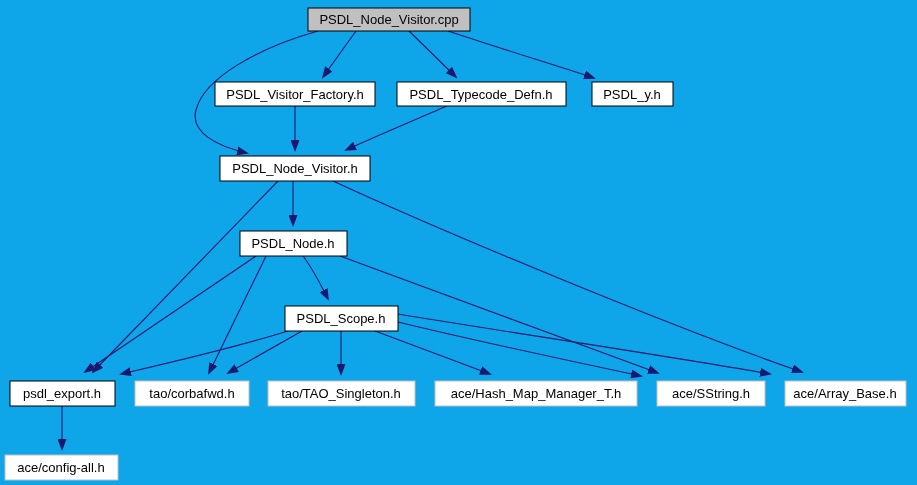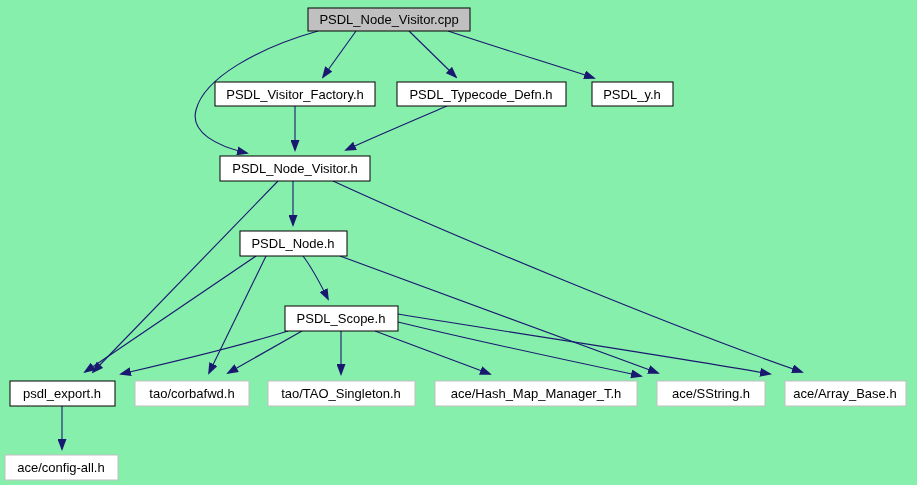--- a/index.html
+++ b/index.html
@@ -1,16 +1,16 @@
 <!DOCTYPE html>
 <html><head>
 <meta charset="utf-8">
 <style>
   html,body{margin:0;padding:0;background:#ffffff;}
-  .graph-wrap{width:917px;height:485px;position:relative;background:#86efac;}
+  .graph-wrap{width:917px;height:485px;position:relative;background:#0ea5e9;}
   svg{display:block;}
   .node-label{
     font-family:"Liberation Sans","DejaVu Sans",sans-serif;
     font-size:13px;
     fill:#000000;
   }
   .edge{fill:none;stroke:#191970;stroke-width:1.1;}
   .node-rect{fill:#ffffff;stroke-width:1;}
   .node-rect.root{fill:#c0c0c0;stroke:#000000;}
   .node-rect.internal{stroke:#000000;}

